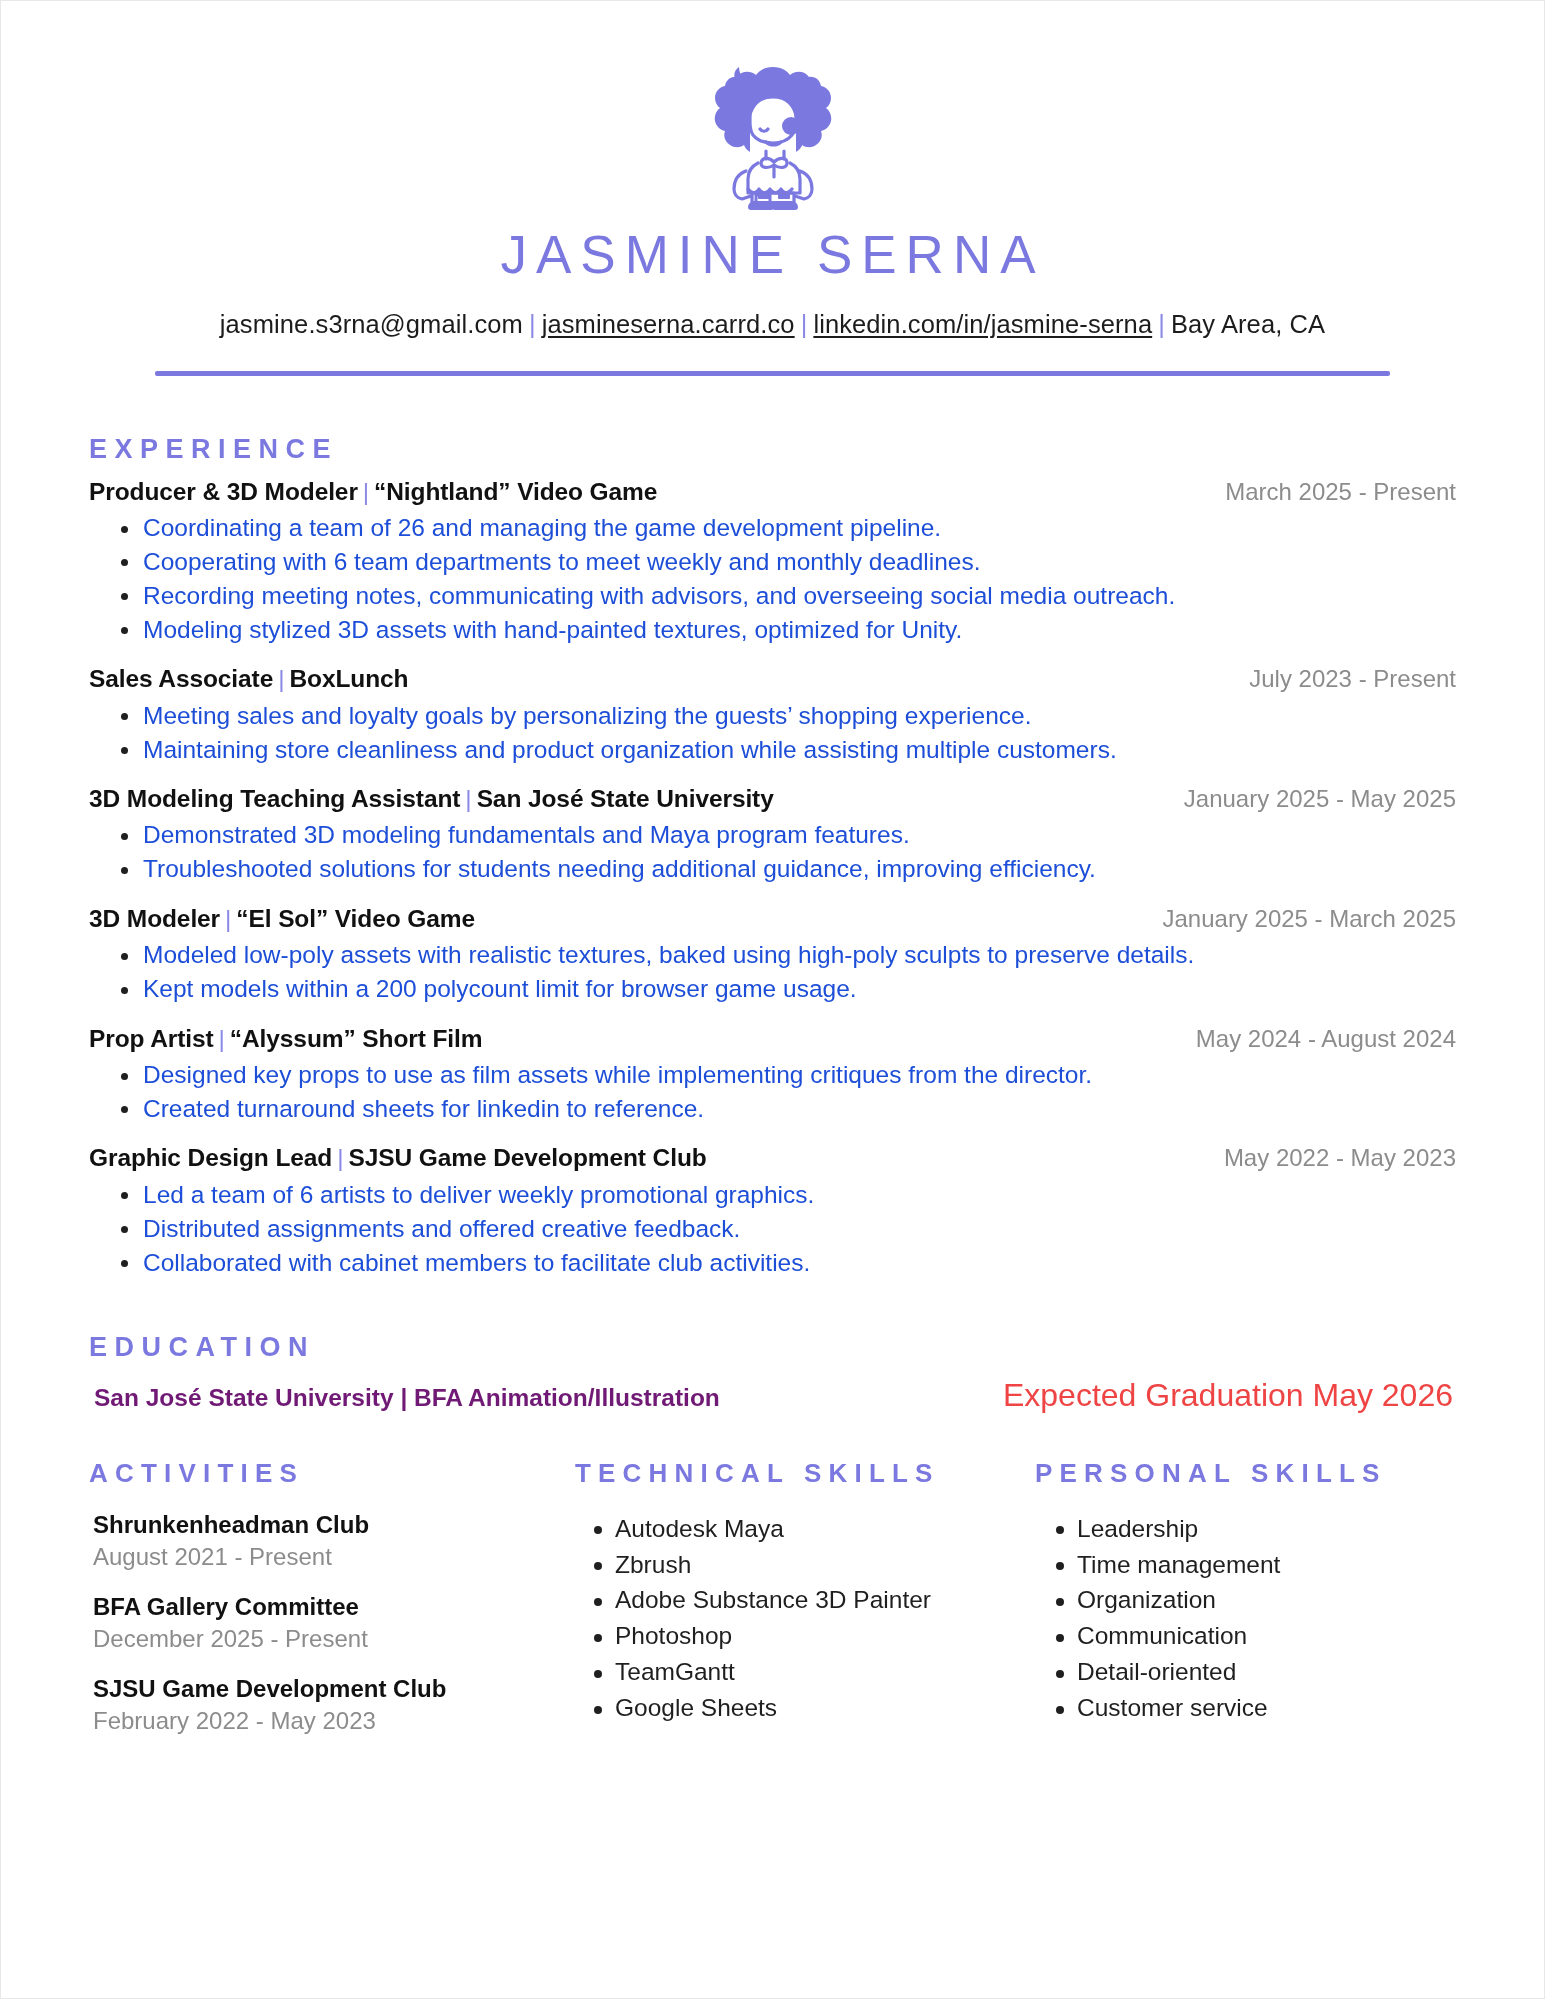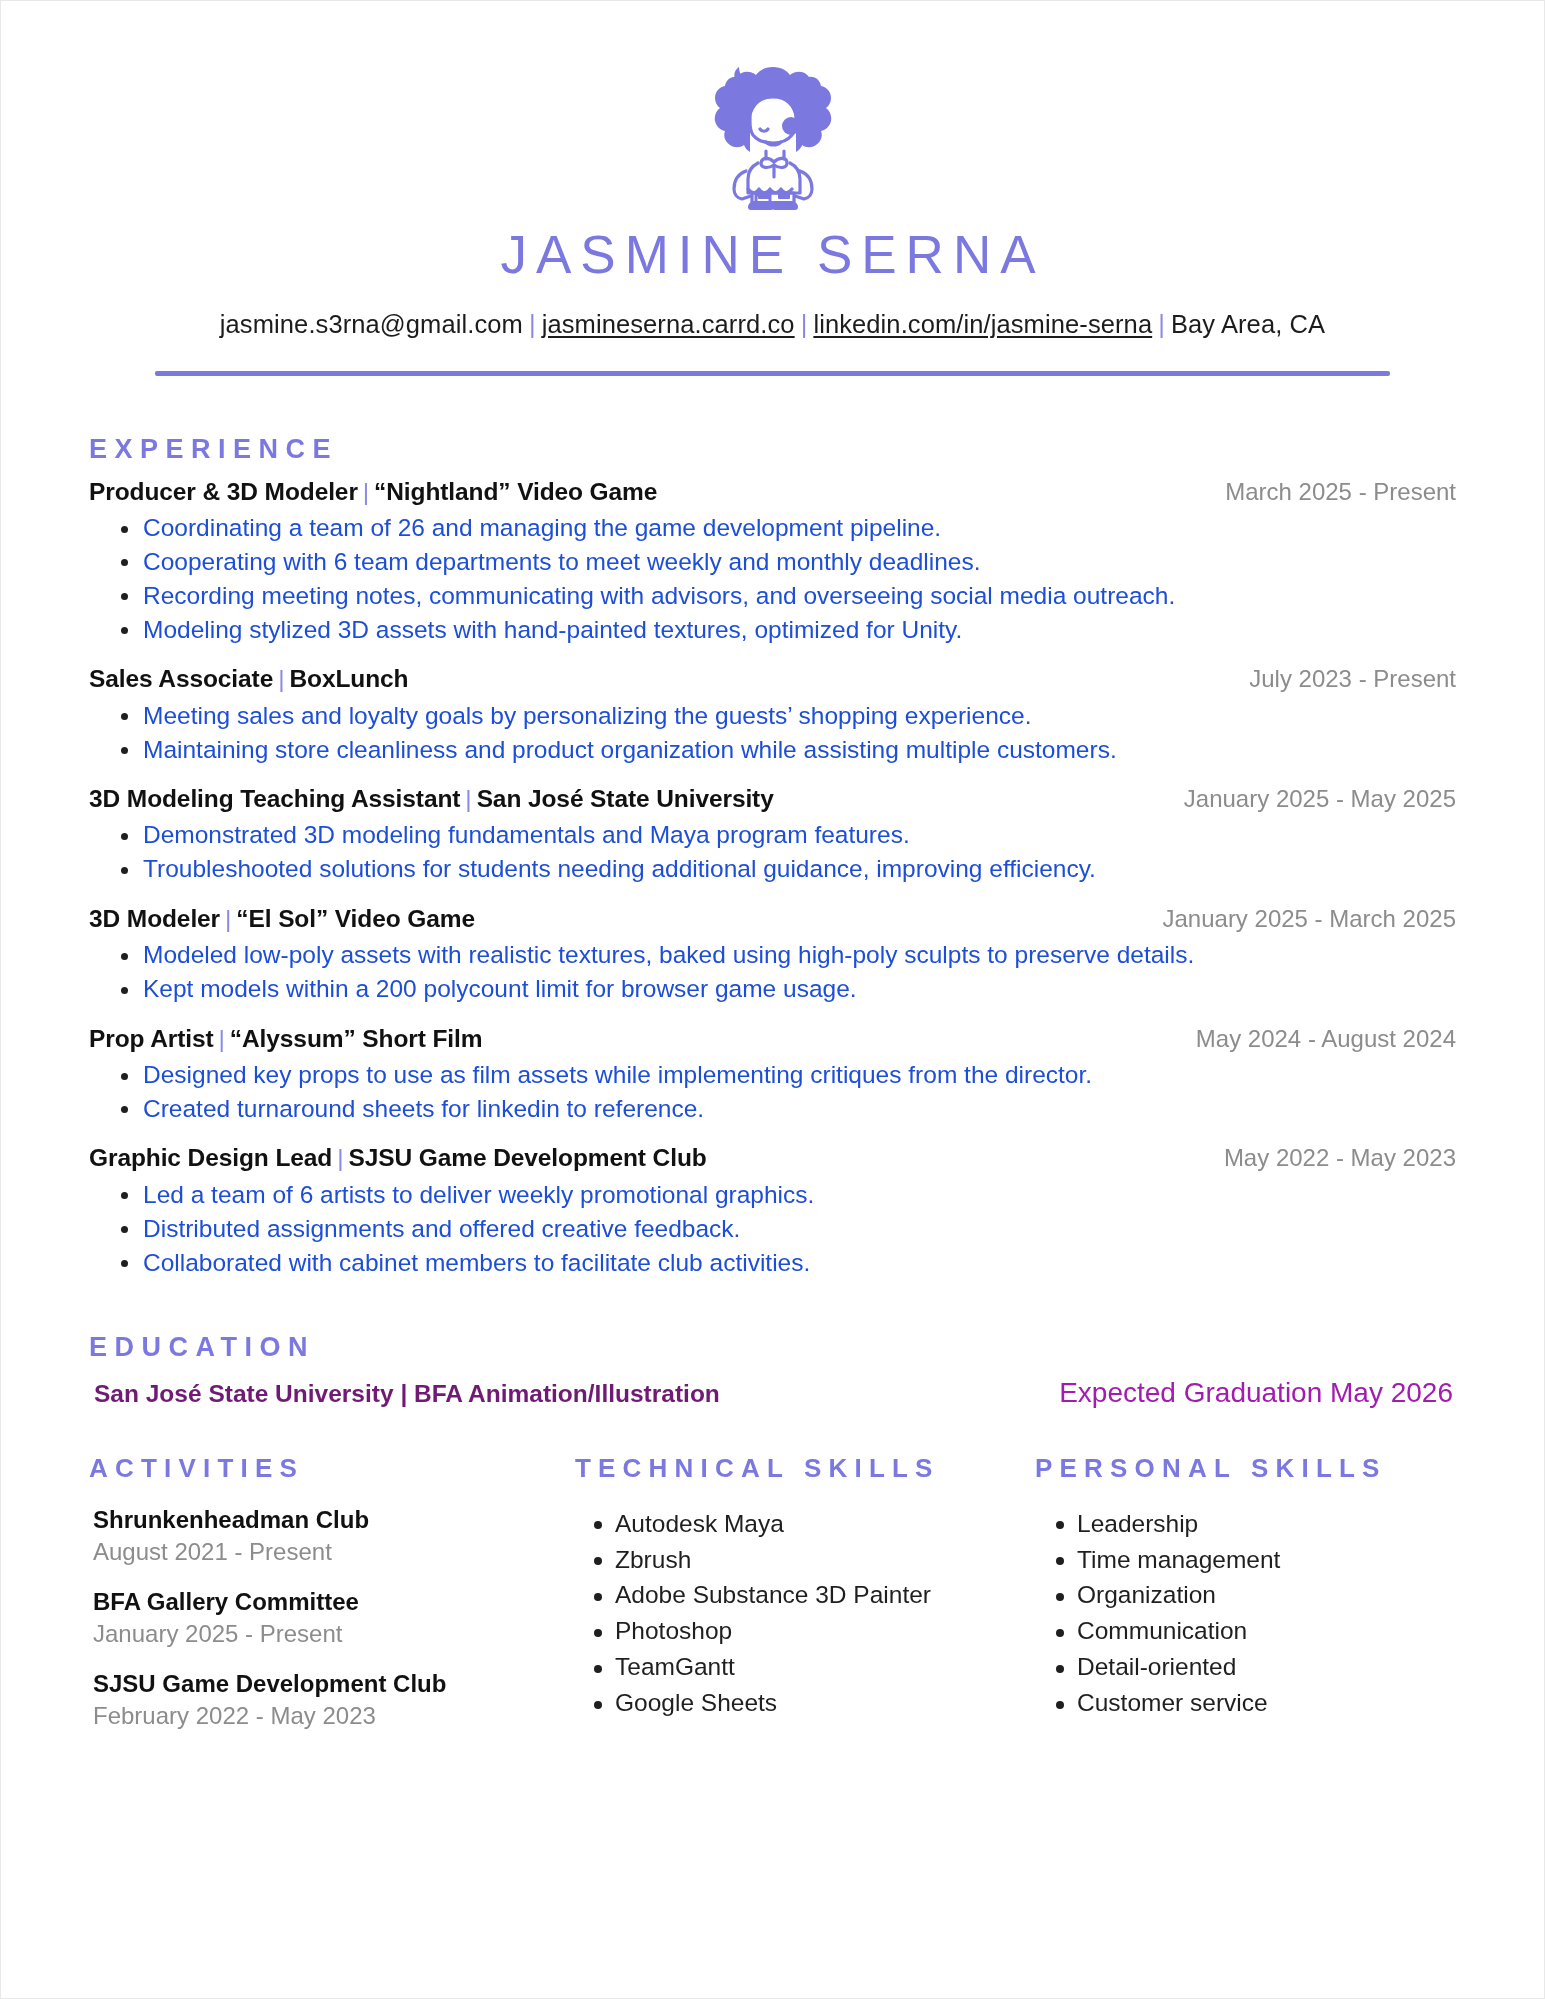--- a/index.html
+++ b/index.html
@@ -139,22 +139,22 @@
     align-items: baseline;
     justify-content: space-between;
     padding-left: 5px;
   }
   .edu-school {
     font-size: 24.5px;
     font-weight: 700;
     color: #701a75;
   }
   .edu-date {
-    font-size: 28px;
-    color: #a21caf;
+    font-size: 32px;
+    color: #ef4444;
     padding-right: 3px;
   }
 
   
   .columns {
     display: flex;
     margin-top: 44px;
   }
   .col { box-sizing: border-box; }
   .col-activities { width: 480px; }
@@ -357,21 +357,21 @@
 
       <div class="col col-activities">
         <div class="col-title">ACTIVITIES</div>
 
         <div class="activity">
           <div class="activity-name">Shrunkenheadman Club</div>
           <div class="activity-date">August 2021 - Present</div>
         </div>
         <div class="activity">
           <div class="activity-name">BFA Gallery Committee</div>
-          <div class="activity-date">January 2025 - Present</div>
+          <div class="activity-date">December 2025 - Present</div>
         </div>
         <div class="activity">
           <div class="activity-name">SJSU Game Development Club</div>
           <div class="activity-date">February 2022 - May 2023</div>
         </div>
       </div>
 
       <div class="col col-technical">
         <div class="col-title">TECHNICAL SKILLS</div>
         <ul class="skill-list">

